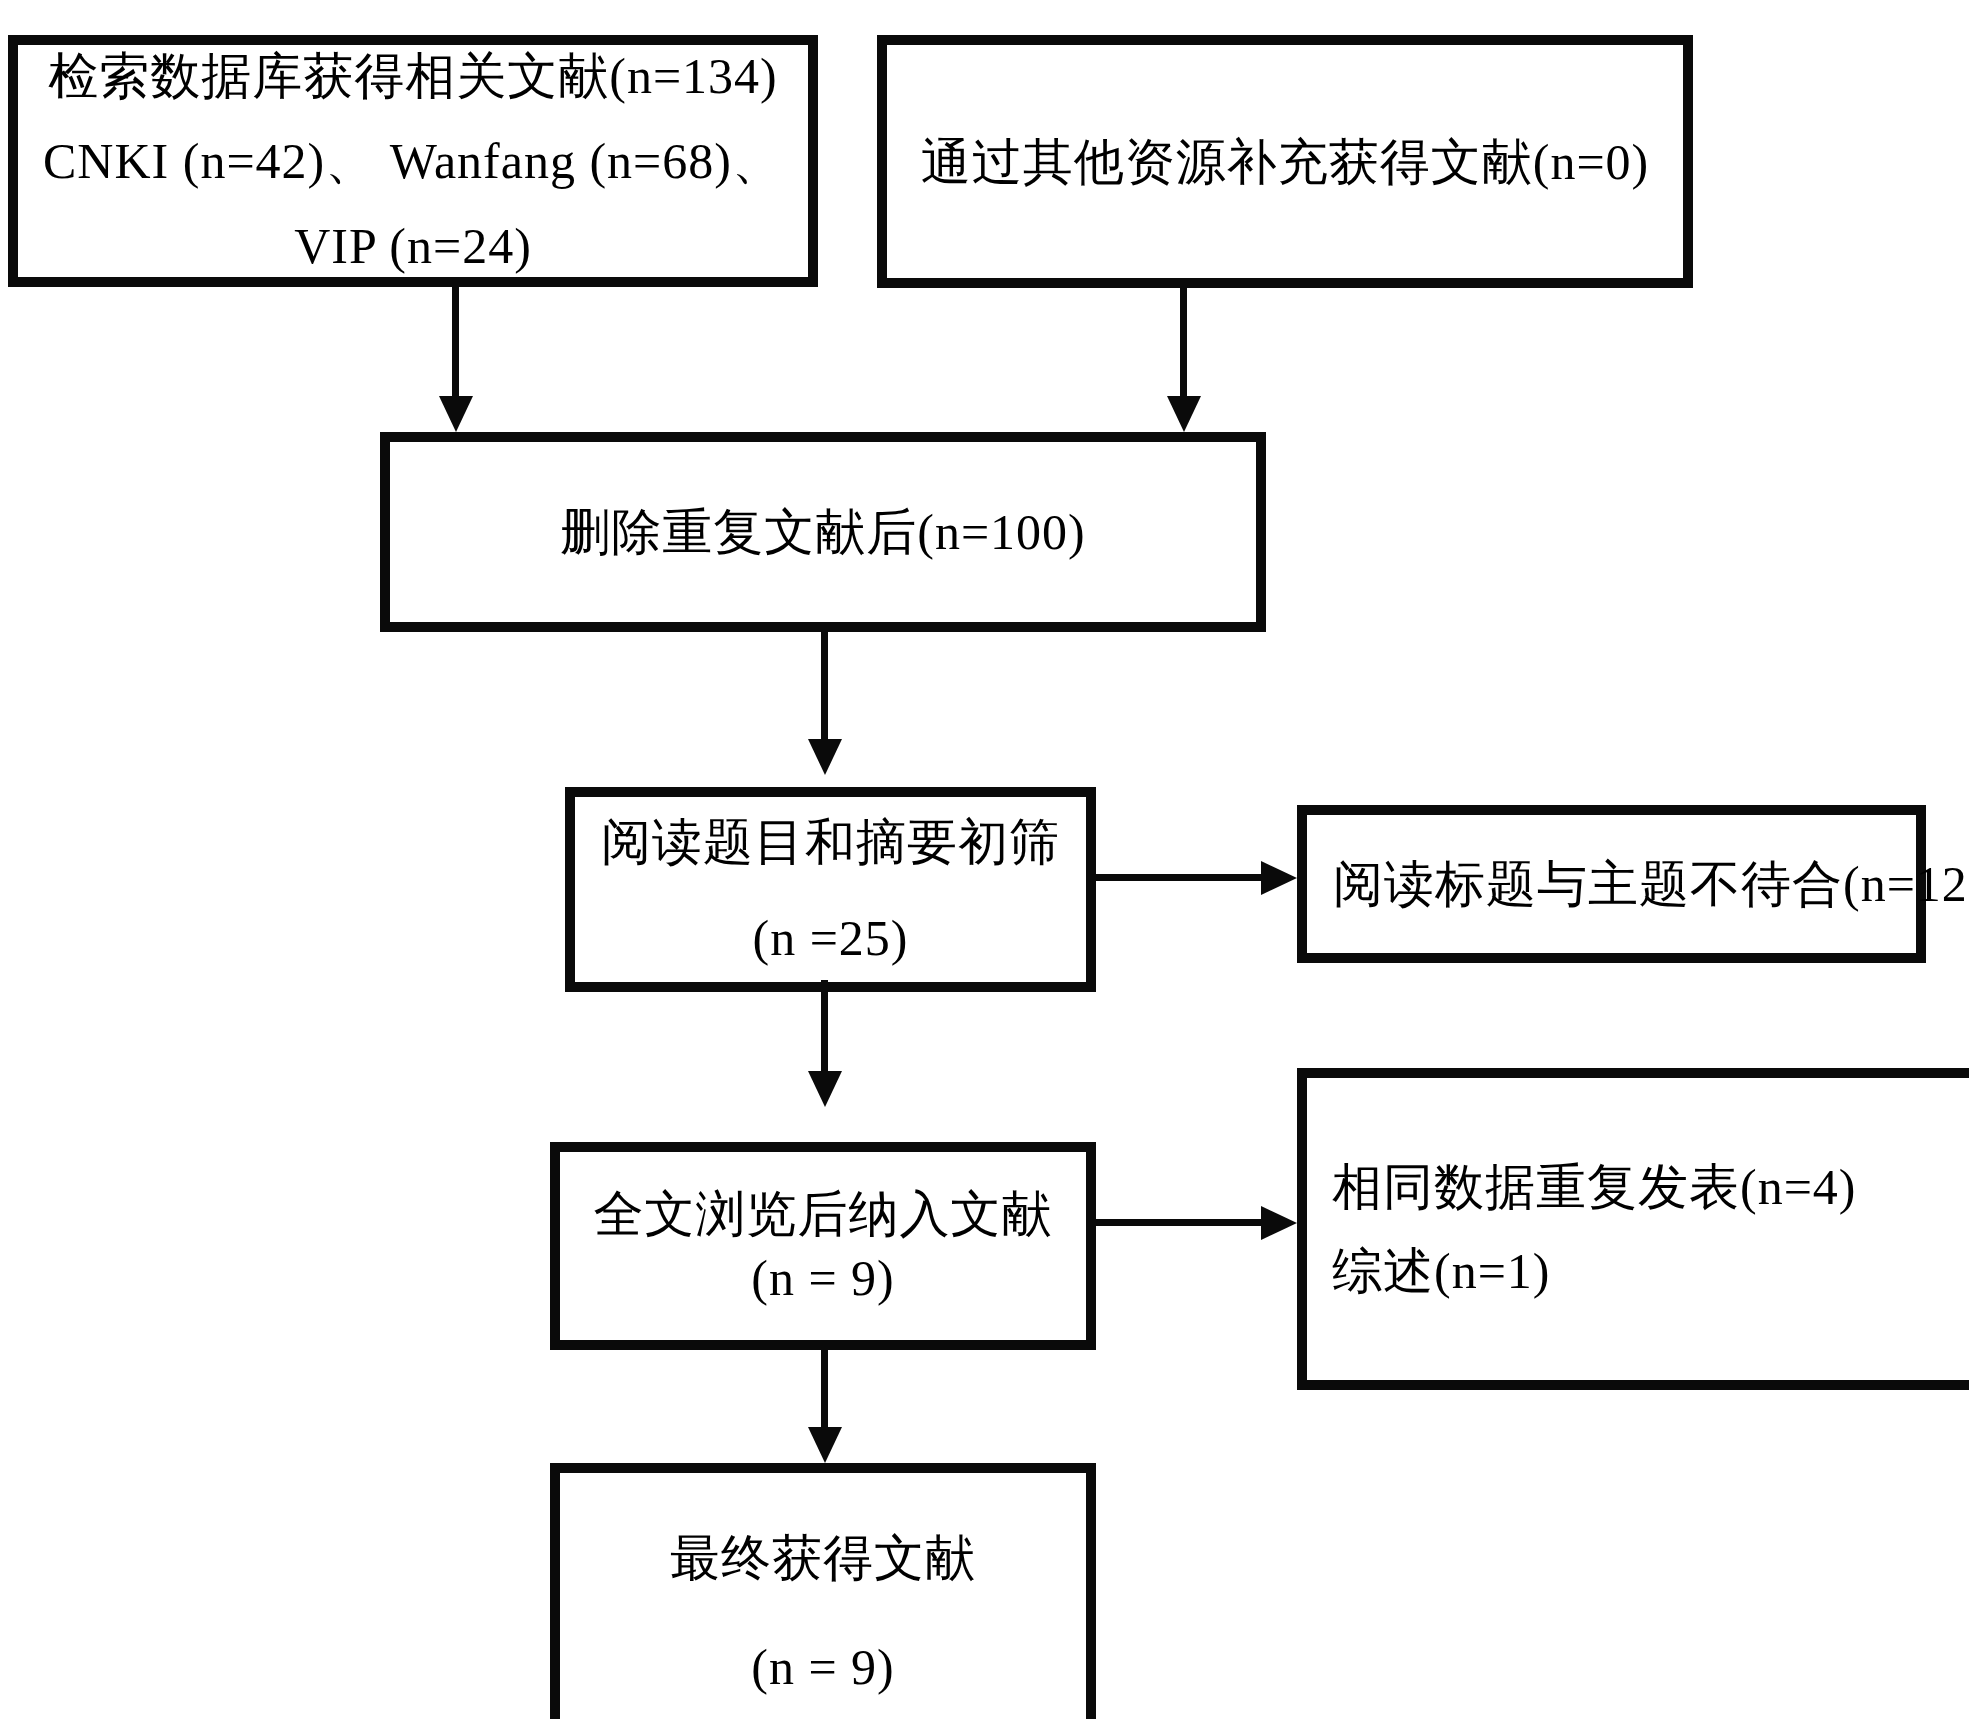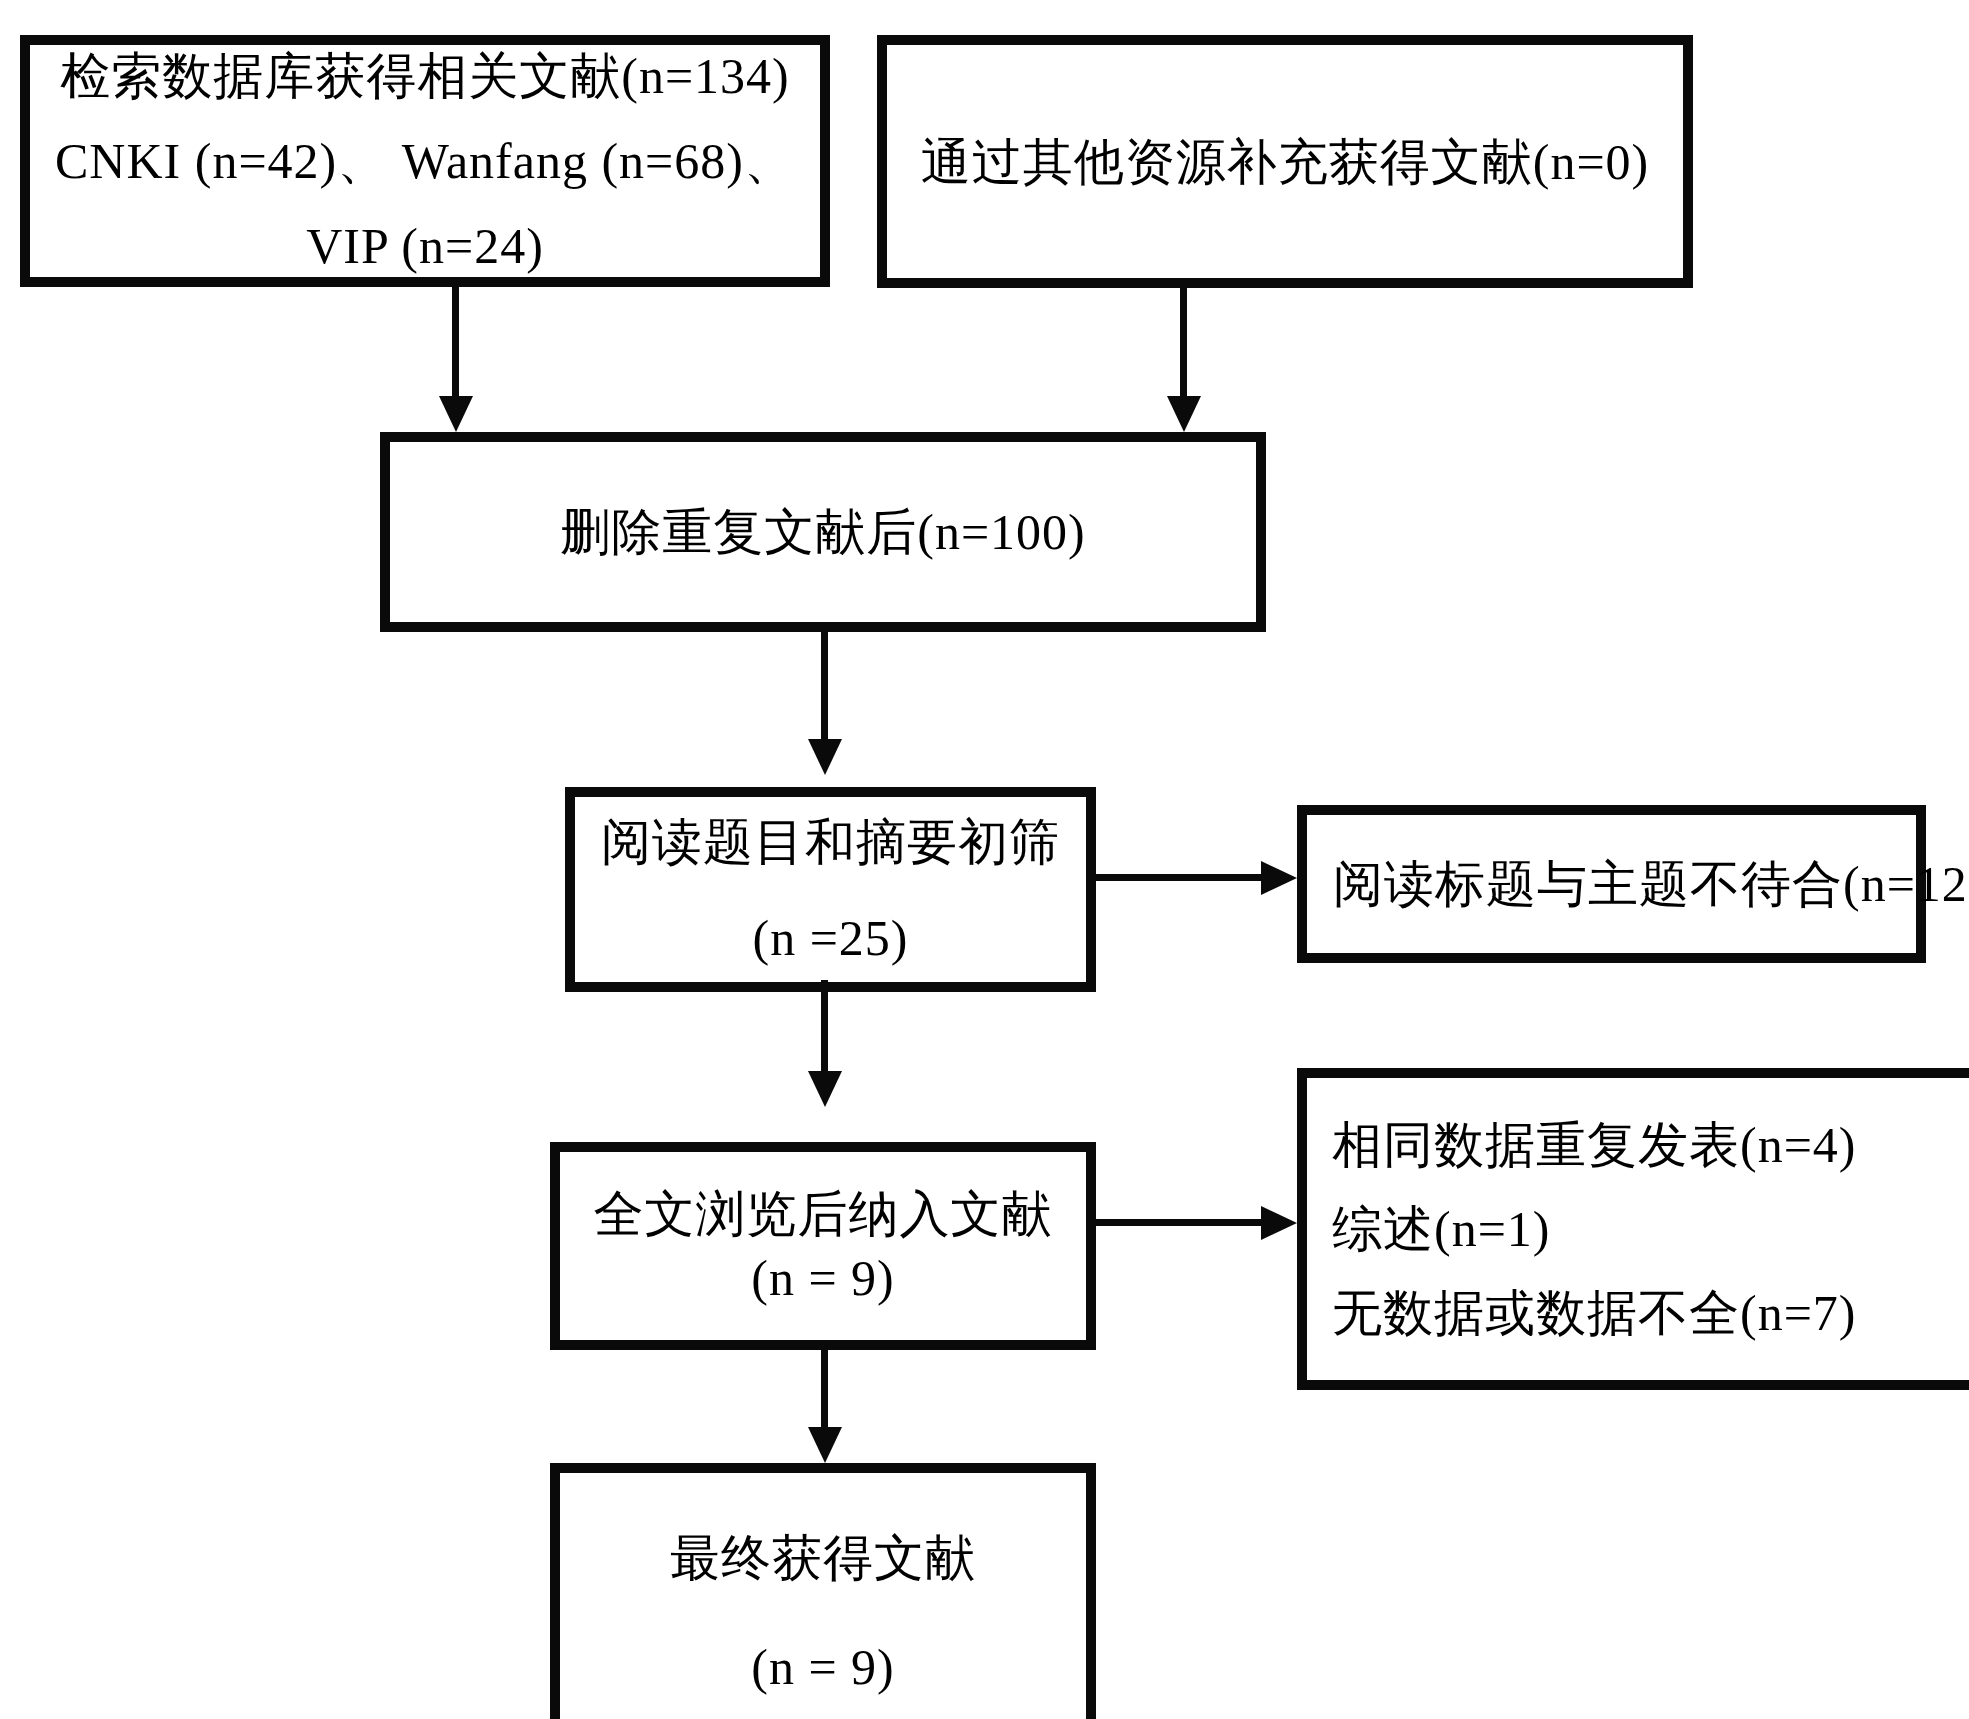--- a/index.html
+++ b/index.html
@@ -27,21 +27,21 @@
     align-items: center;
     text-align: center;
   }
   .line {
     font-size: 50px;
     line-height: 1.08;
     white-space: nowrap;
     letter-spacing: 1px;
   }
   
-  .b-db      { left: 20px;    top: 35px;   width: 810px; height: 252px; row-gap: 31px; }
+  .b-db      { left: 8px;    top: 35px;   width: 810px; height: 252px; row-gap: 31px; }
   .b-other   { left: 877px;  top: 35px;   width: 816px; height: 253px; }
   .b-dedup   { left: 380px;  top: 432px;  width: 886px; height: 200px; }
   .b-screen  { left: 565px;  top: 775px;  width: 531px; height: 205px; row-gap: 42px; margin-top: 12px; }
   .b-excl1   { left: 1297px; top: 805px;  width: 629px; height: 158px;
                align-items: flex-start; text-align: left; padding-left: 26px; }
   .b-full    { left: 550px;  top: 1142px; width: 546px; height: 208px; row-gap: 55px; gap: 10px; }
   .b-excl2   { left: 1297px; top: 1068px; width: 761px; height: 322px; row-gap: 30px;
                align-items: flex-start; text-align: left; padding-left: 25px; }
   .b-final   { left: 550px;  top: 1463px; width: 546px; height: 298px; row-gap: 55px; }
 
@@ -117,21 +117,20 @@
   </div>
 
   <div class="box b-full">
     <div class="line">全文浏览后纳入文献</div>
     <div class="line">(n = 9)</div>
   </div>
 
   <div class="box b-excl2">
     <div class="line">相同数据重复发表(n=4)</div>
     <div class="line">综述(n=1)</div>
-    <div class="line">无数据或数据不全(n=7)</div>
   </div>
 
   <div class="box b-final">
     <div class="line">最终获得文献</div>
     <div class="line">(n = 9)</div>
   </div>
 
   <div class="varrow va1"></div>
   <div class="varrow va2"></div>
   <div class="varrow va3"></div>

